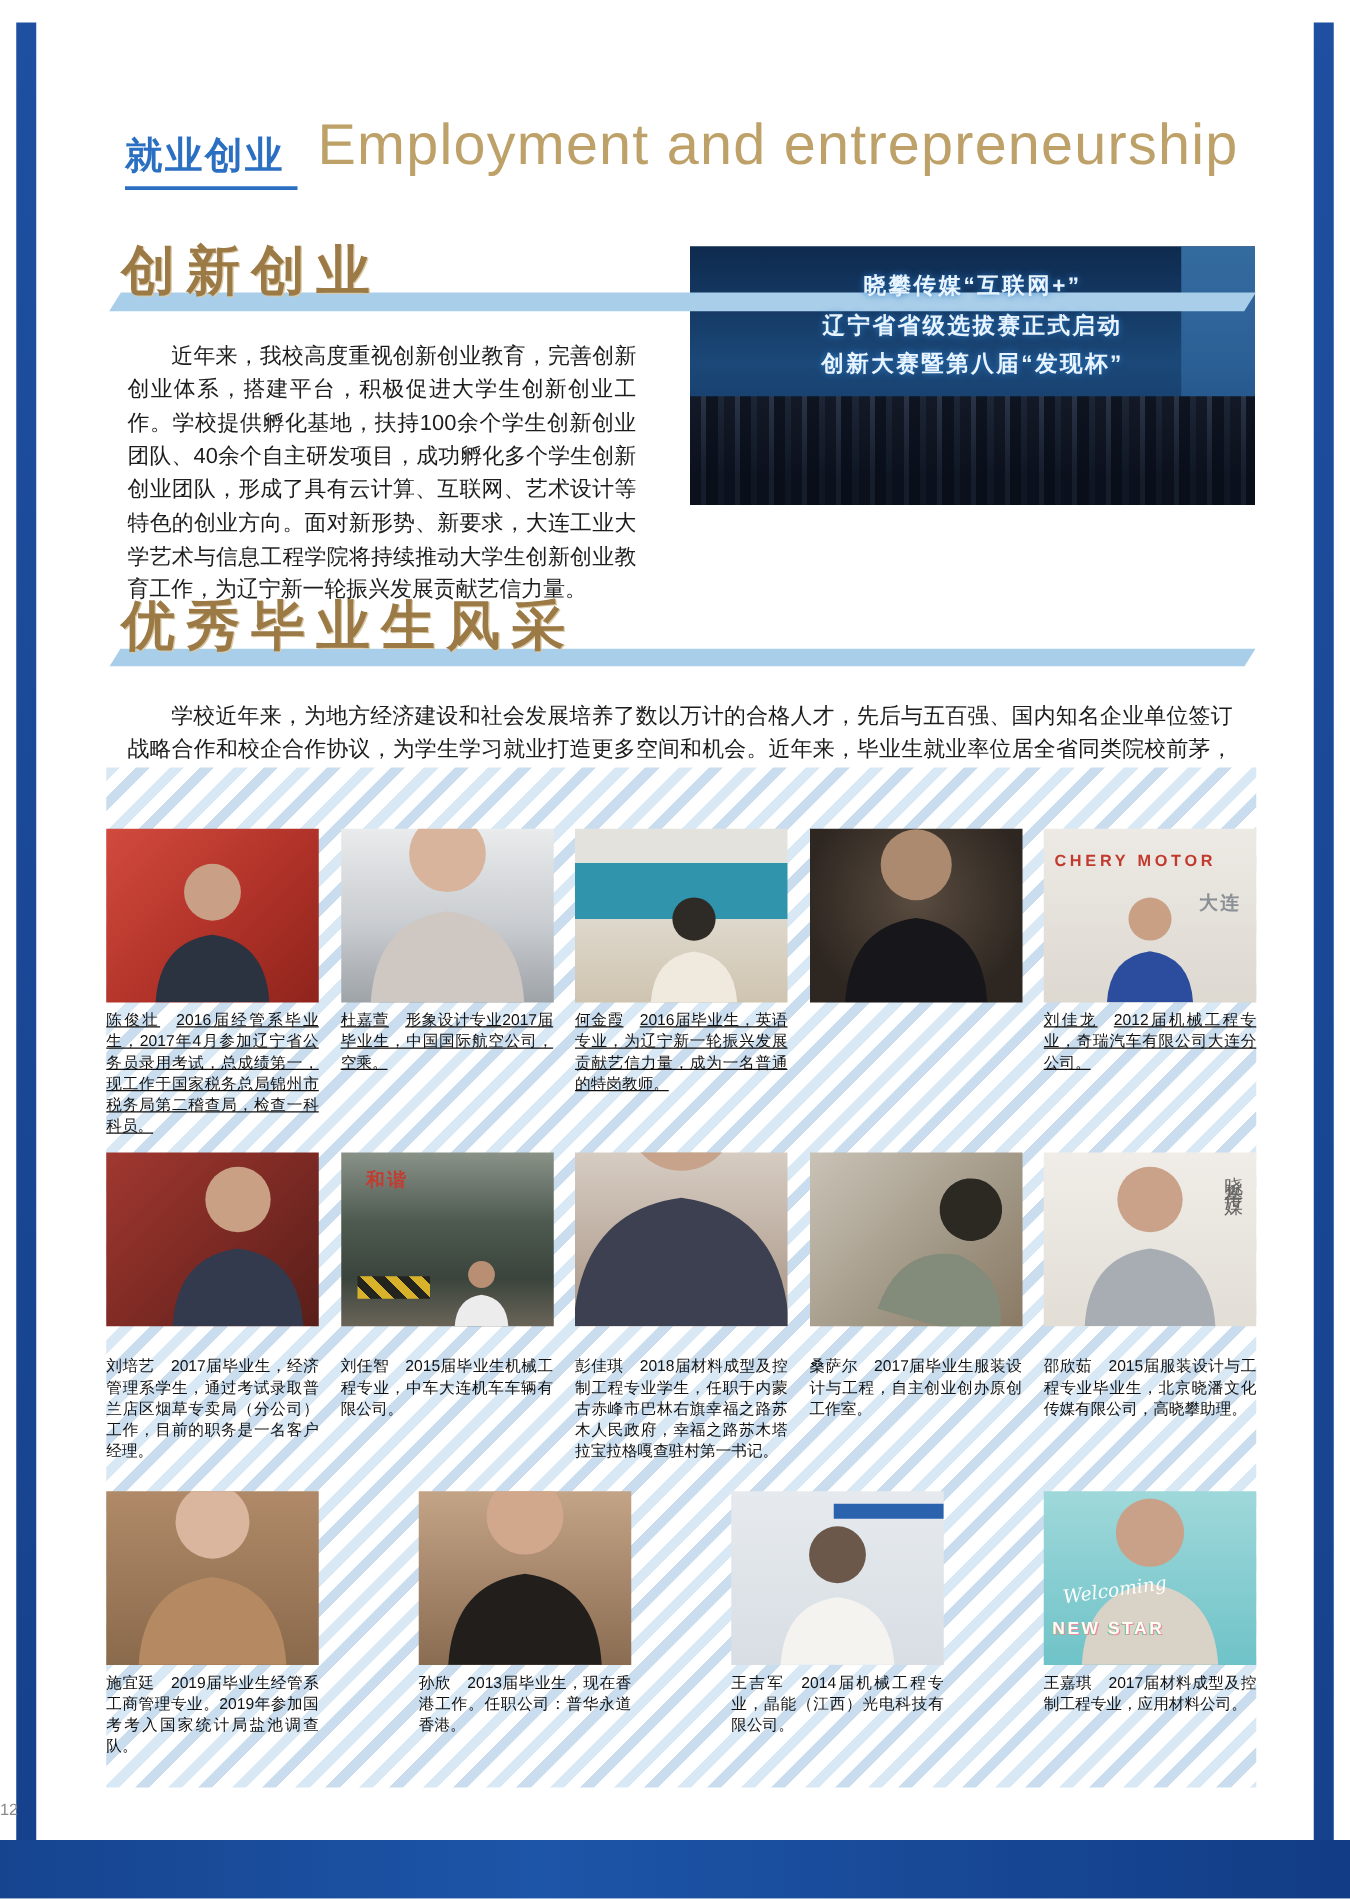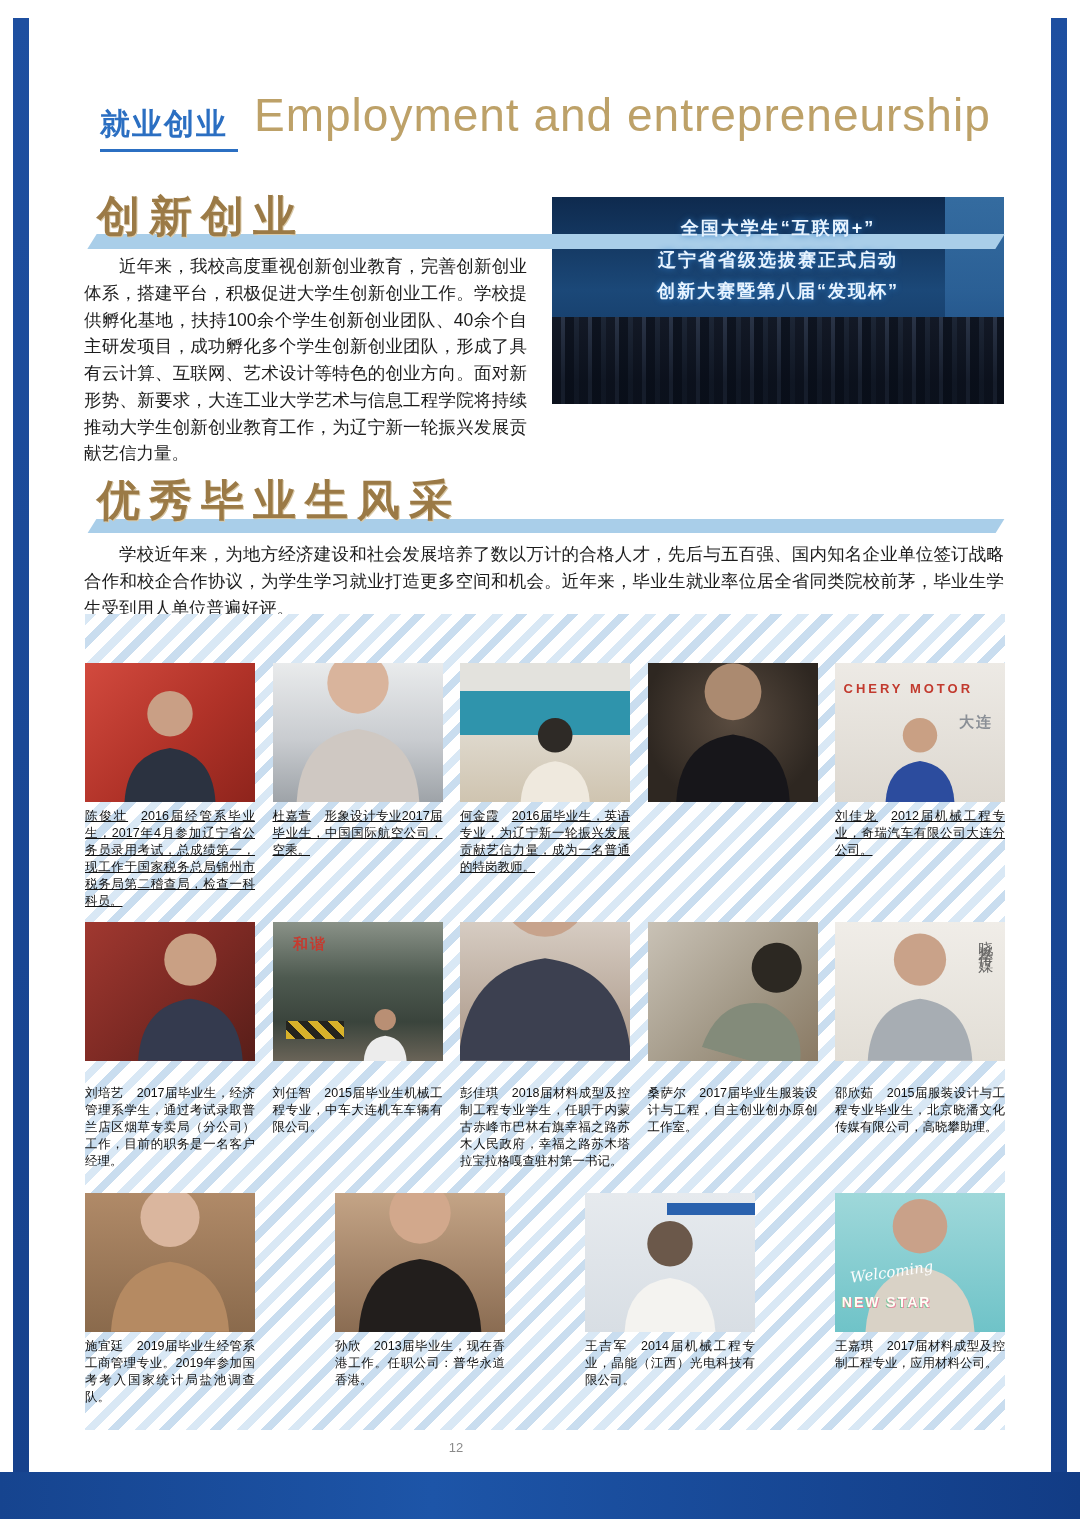--- a/index.html
+++ b/index.html
@@ -22,21 +22,21 @@
   .sec-title{position:absolute;font-family:"DejaVu Serif",serif;font-weight:bold;font-size:43px;
     color:#9b7a46;letter-spacing:9px;z-index:2;text-shadow:1px 1px 0 #d9c9a8;}
   .sec-bar{position:absolute;height:15px;background:#a9cee9;transform:skewX(-32deg);z-index:1;}
   #s1-title{left:97px;top:188px;}
   #s1-bar{left:92px;top:234px;width:908px;}
   #s2-title{left:97px;top:472px;}
   #s2-bar{left:92px;top:519px;width:908px;height:14px;}
 
   
   .body-text{position:absolute;font-size:17.5px;line-height:1.53;color:#1c1c1c;text-align:justify;}
-  .body-text p{margin:0;text-indent:2em;}
+  .body-text p{margin:18px;text-indent:2em;}
   #s1-body{left:84px;top:253px;width:443px;}
   #s2-body{left:84px;top:541px;width:920px;}
 
   
   #event-photo{position:absolute;left:552px;top:197px;width:452px;height:207px;overflow:hidden;
     background:linear-gradient(180deg,#0e2a4e 0%,#1b4878 45%,#0f2f58 100%);}
   #event-photo::before{content:"";position:absolute;right:0;top:0;width:13%;height:100%;
     background:linear-gradient(180deg,#3e7cb4,#1c4a80);opacity:.8;}
   #event-photo::after{content:"";position:absolute;left:0;bottom:0;width:100%;height:42%;
     background:
@@ -117,42 +117,42 @@
   .g5 .ov1{top:13%;left:5%;color:#c23a2e;font-weight:bold;font-size:13px;letter-spacing:3px;}
   .g5 .ov2{top:36%;right:7%;color:#8a8f96;font-size:15px;font-weight:bold;letter-spacing:2px;}
   .g7 .ov1{top:9%;left:12%;color:#c43b30;font-size:15px;font-weight:bold;letter-spacing:2px;}
   .g10 .ov1{top:5%;right:6%;writing-mode:vertical-rl;color:#3a3a3a;font-size:15px;letter-spacing:6px;opacity:.75;}
   .g13 .ov1{top:10%;left:15%;writing-mode:vertical-rl;color:#b5392c;font-size:16px;font-weight:bold;letter-spacing:4px;opacity:.9;}
   .g15 .ov1{top:50%;left:9%;color:#fdfdfd;font-style:italic;font-family:"DejaVu Serif",serif;font-size:15px;transform:rotate(-8deg);}
   .g15 .ov2{top:73%;left:4%;color:#fffdf6;font-weight:bold;font-size:14px;letter-spacing:2px;
     text-shadow:1px 1px 0 #e88aa0,-1px 1px 0 #7ec8a0;}
 
   
-  #page-num{position:absolute;left:0;top:1440px;width:912px;text-align:center;font-size:13px;color:#8a8a8a;}
+  #page-num{position:absolute;left:0;top:1440px;width:912px;font-size:13px;color:#8a8a8a;}
 </style>
 </head>
 <body>
 
 <div id="page">
 
   <div class="side-bar left"></div>
   <div class="side-bar right"></div>
 
   <div class="hdr-tag">就业创业</div>
   <div class="hdr-tag-underline"></div>
   <div class="hdr-title">Employment and entrepreneurship</div>
 
   <div class="sec-title" id="s1-title">创新创业</div>
   <div class="sec-bar" id="s1-bar"></div>
   <div class="body-text" id="s1-body">
     <p>近年来，我校高度重视创新创业教育，完善创新创业体系，搭建平台，积极促进大学生创新创业工作。学校提供孵化基地，扶持100余个学生创新创业团队、40余个自主研发项目，成功孵化多个学生创新创业团队，形成了具有云计算、互联网、艺术设计等特色的创业方向。面对新形势、新要求，大连工业大学艺术与信息工程学院将持续推动大学生创新创业教育工作，为辽宁新一轮振兴发展贡献艺信力量。</p>
   </div>
 
   <div id="event-photo">
-    <div class="event-line first">全国大学生“互联网+”</div>
+    <div class="event-line first">晓攀传媒“互联网+”</div>
     <div class="event-line">辽宁省省级选拔赛正式启动</div>
     <div class="event-line">创新大赛暨第八届“发现杯”</div>
   </div>
 
   <div class="sec-title" id="s2-title">优秀毕业生风采</div>
   <div class="sec-bar" id="s2-bar"></div>
   <div class="body-text" id="s2-body">
     <p>学校近年来，为地方经济建设和社会发展培养了数以万计的合格人才，先后与五百强、国内知名企业单位签订战略合作和校企合作协议，为学生学习就业打造更多空间和机会。近年来，毕业生就业率位居全省同类院校前茅，毕业生学生受到用人单位普遍好评。</p>
   </div>
 

